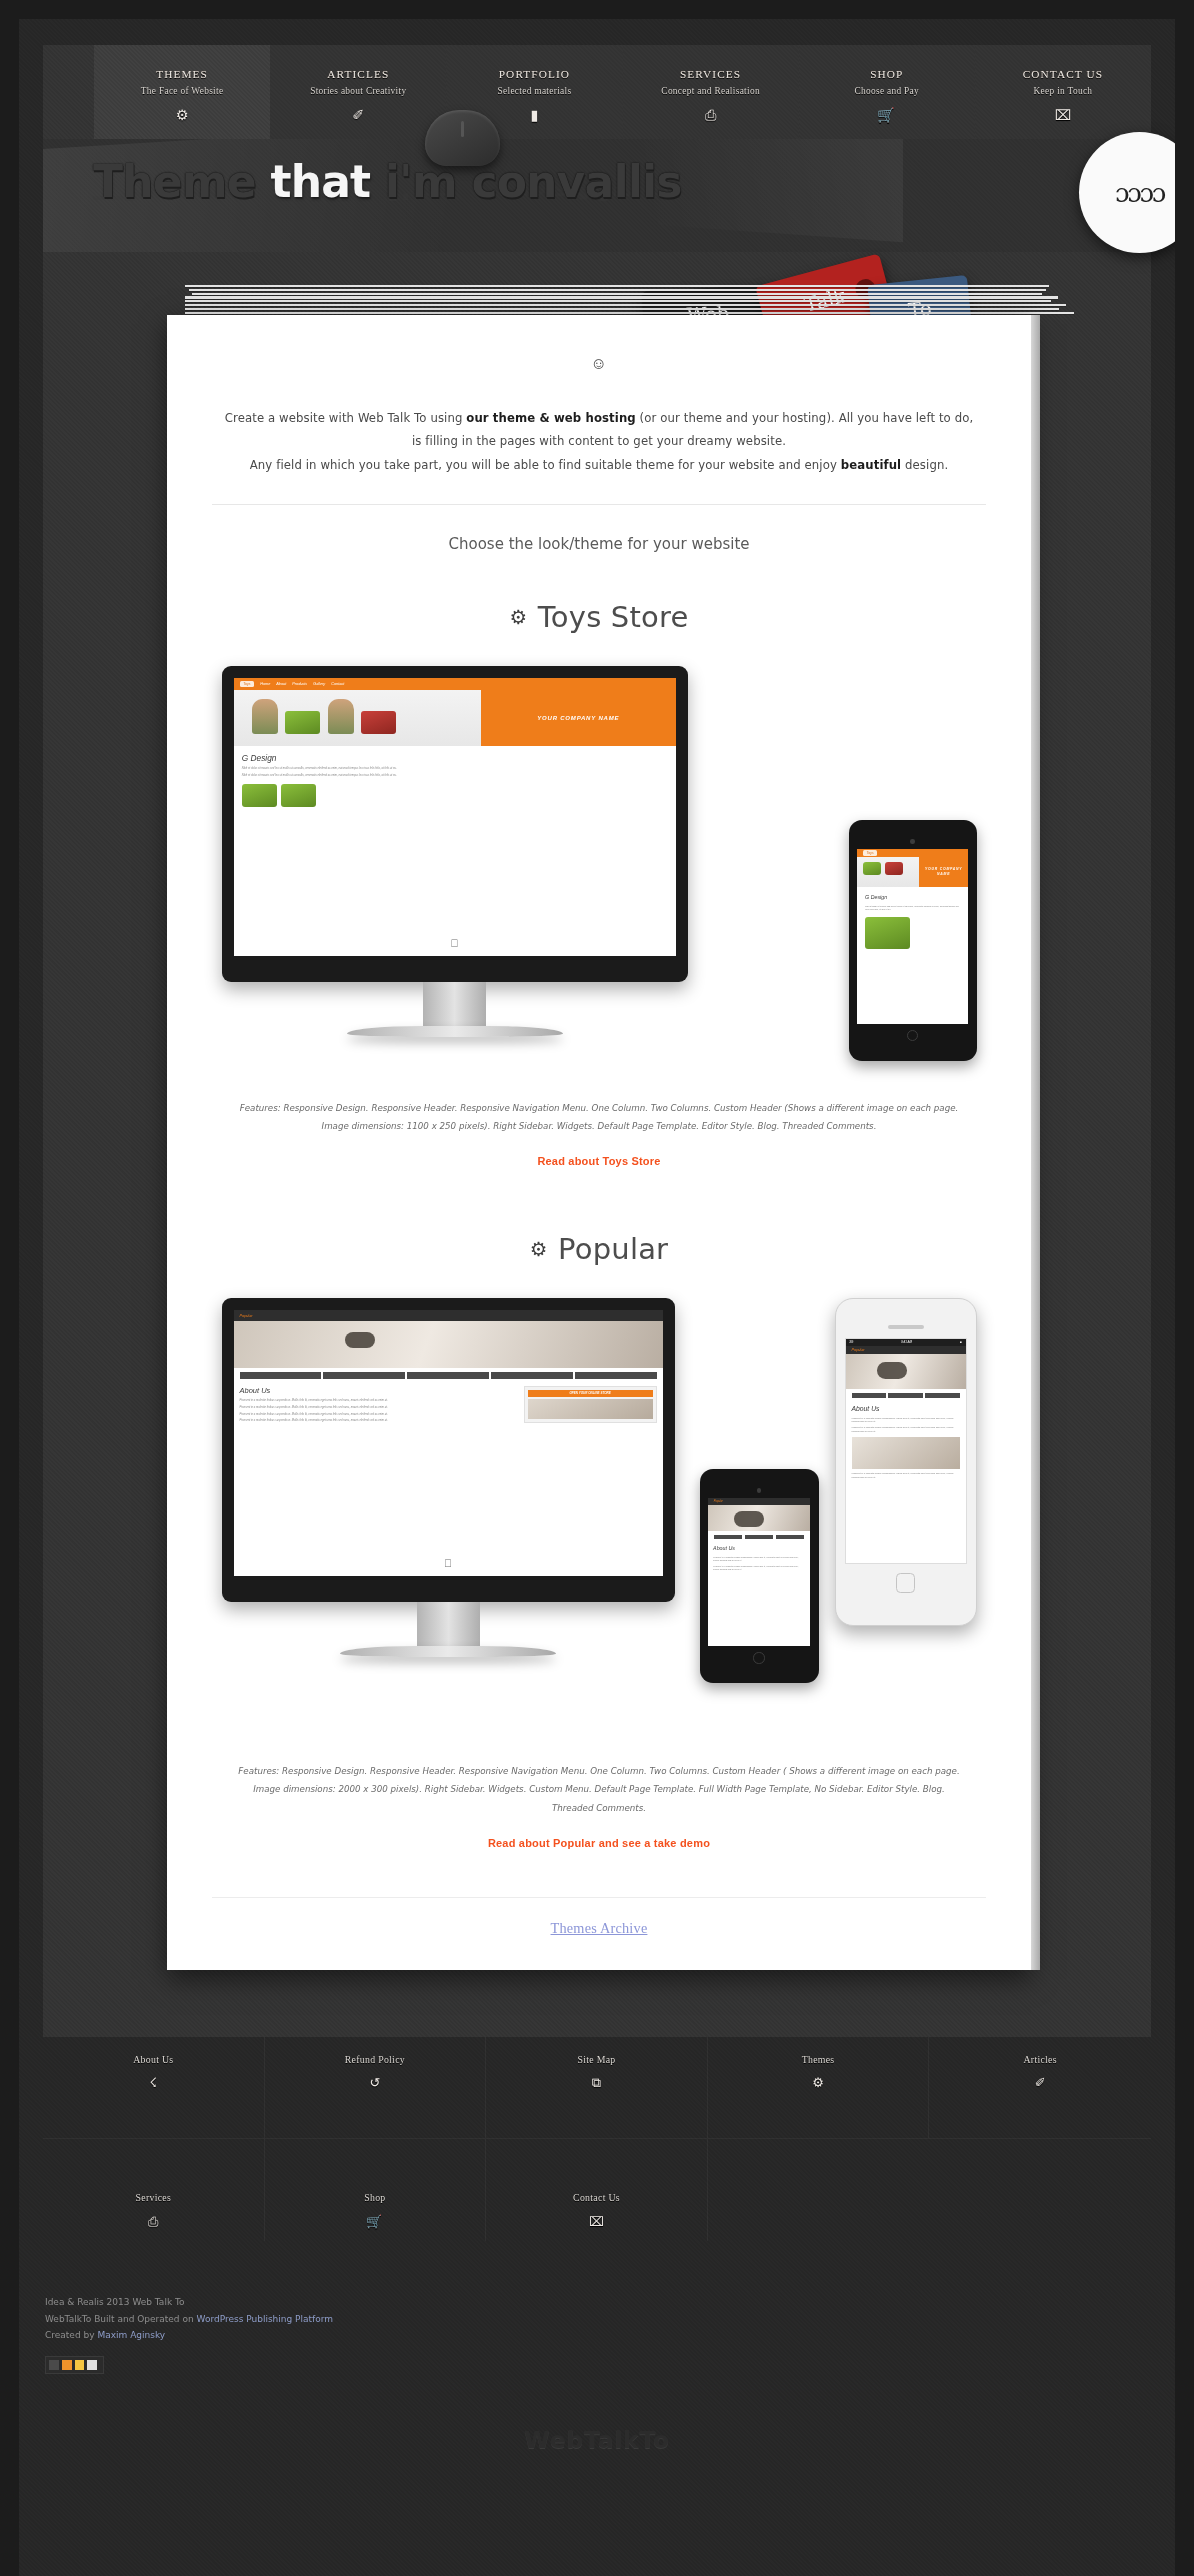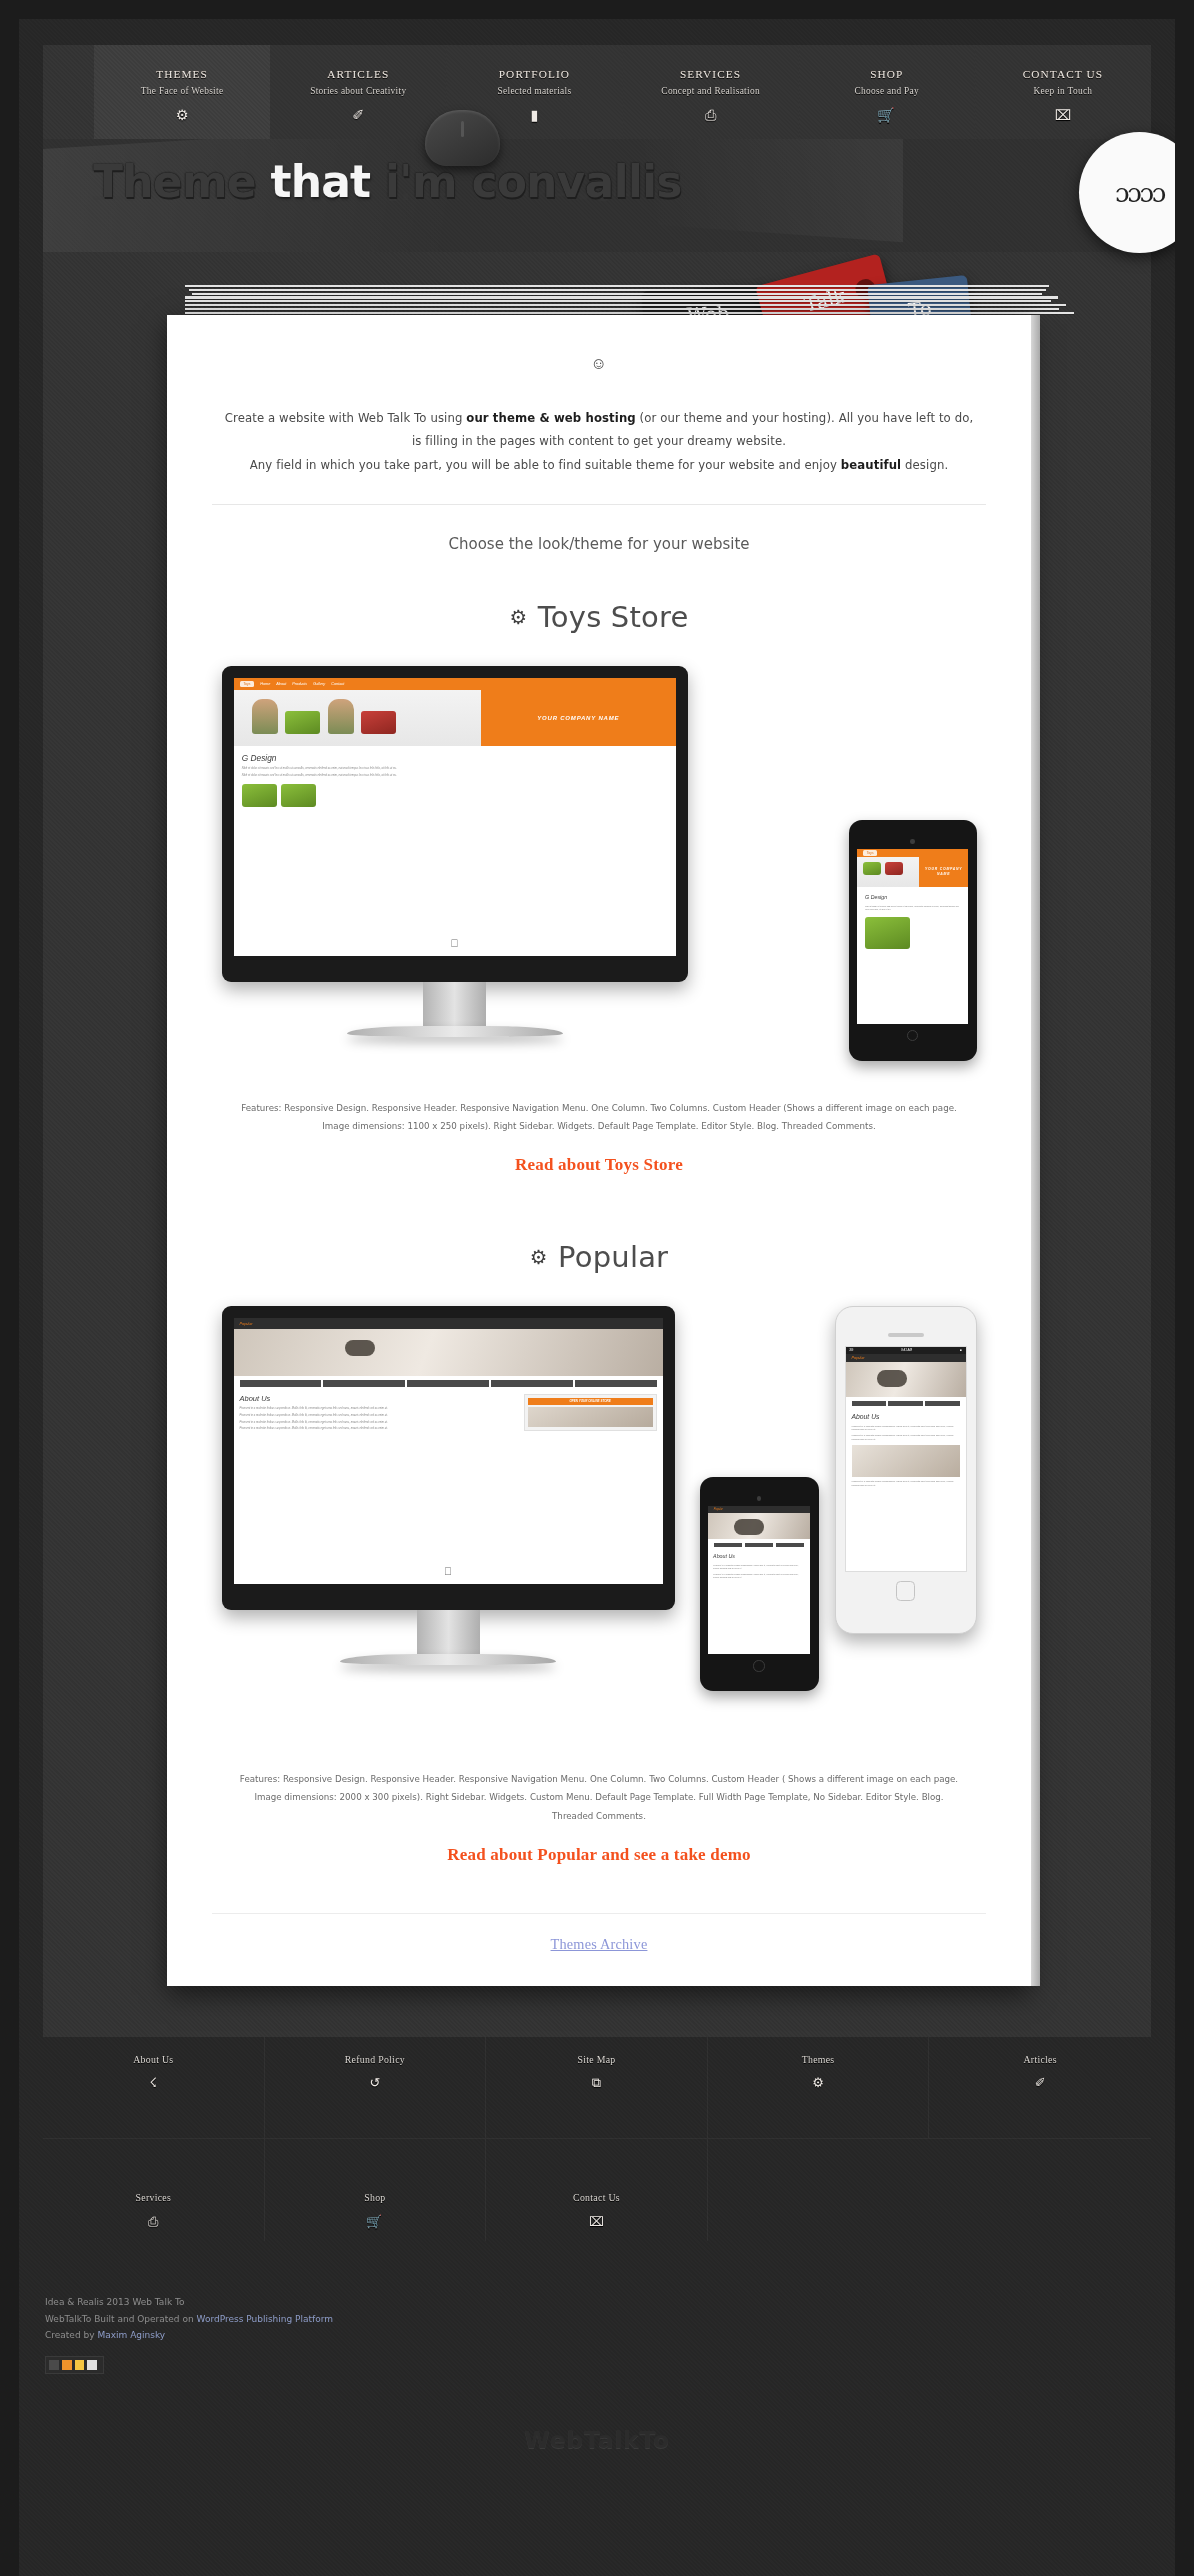--- a/index.html
+++ b/index.html
@@ -188,25 +188,25 @@
   .ss2 .menu { display:flex; gap:2.3px; padding:3.8px 6px; }
   .ss2 .menu i { flex:1; height:6.8px; background:#4a4a4a; display:block; }
   .ss2 .cols { display:flex; gap:5.3px; padding:3px 6px; }
   .ss2 .c1 { flex:2.1; } .ss2 .c2 { flex:1; }
   .ss2 .promo { background:#f3f3f3; border:0.8px solid #e0e0e0; padding:3px; text-align:center; }
   .ss2 .promo .ttl { background:#ef7d1a; color:#fff; font-size:3px; padding:1.5px; font-weight:bold; }
 
   
   .features {
     margin:41px auto 0 auto; max-width:724px; text-align:center;
-    font-family:"DejaVu Sans", sans-serif; font-size:8.7px; line-height:2.1; color:#6b6b6b;
+    font-family:"DejaVu Sans", sans-serif; font-size:8.7px; line-height:2.1; color:#6b6b6b;font-style:italic;
   }
   .readmore {
     text-align:center; margin-top:19.6px;
-    font-family:Liberation Serif, serif; font-size:17px; color:#f4511e; font-weight:bold;
+    font-family:Liberation Sans, sans-serif; font-size:11px; color:#f4511e; font-weight:bold;
     letter-spacing:0.2px;
   }
   .archive-wrap { margin-top:48px; border-top:0.8px solid #ececec; padding:22.6px 0 33px 0; text-align:center; }
   .archive {
     font-family:Liberation Serif, serif; font-size:14.3px; color:#8c96d8; letter-spacing:0.2px;
   }
 
   
   .footer { position:absolute; left:43px; top:2037px; width:1108px; height:204px; display:flex; flex-wrap:wrap; }
   .fcol {

